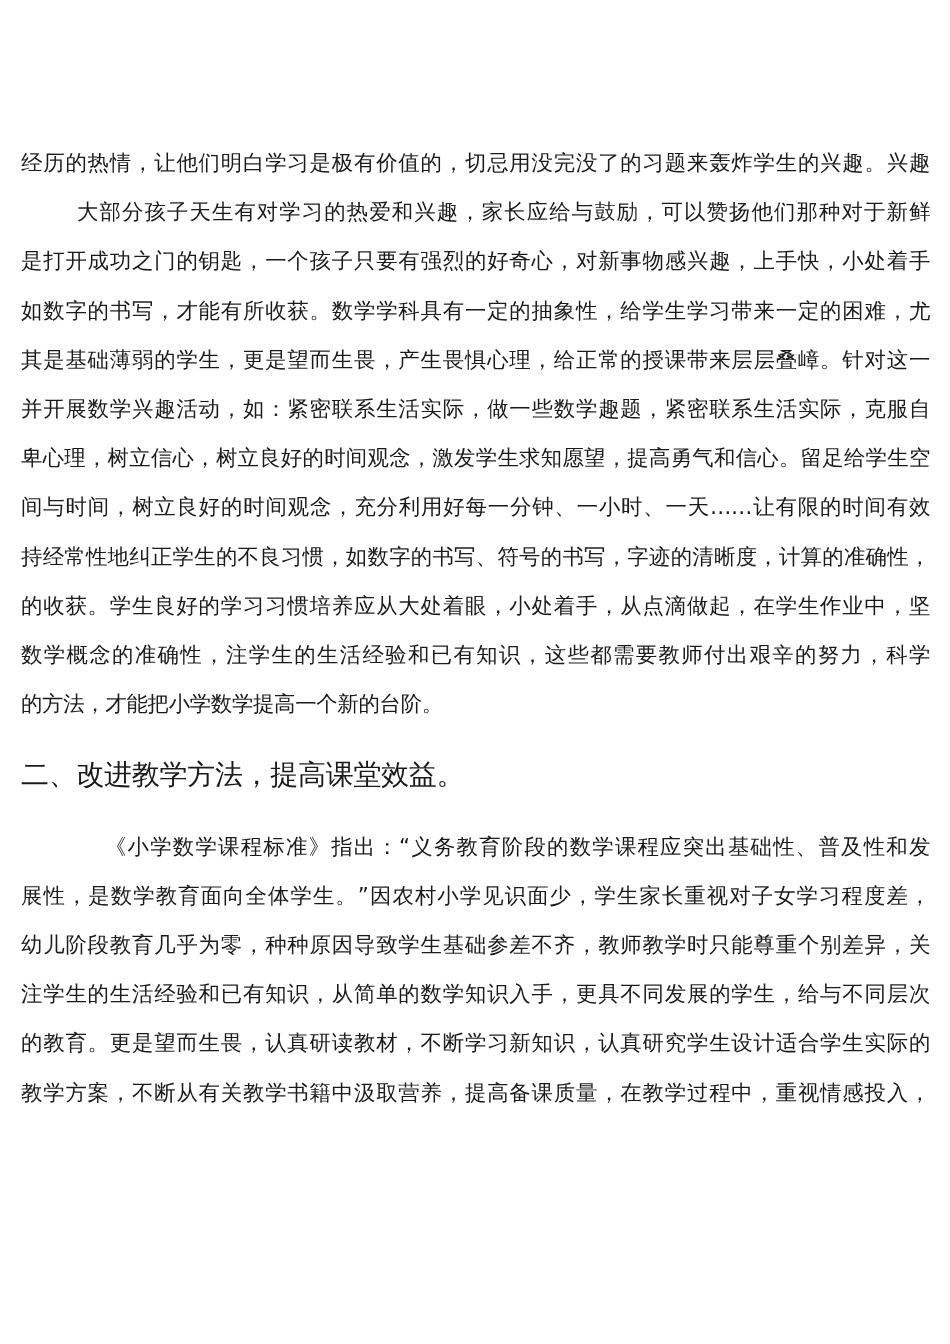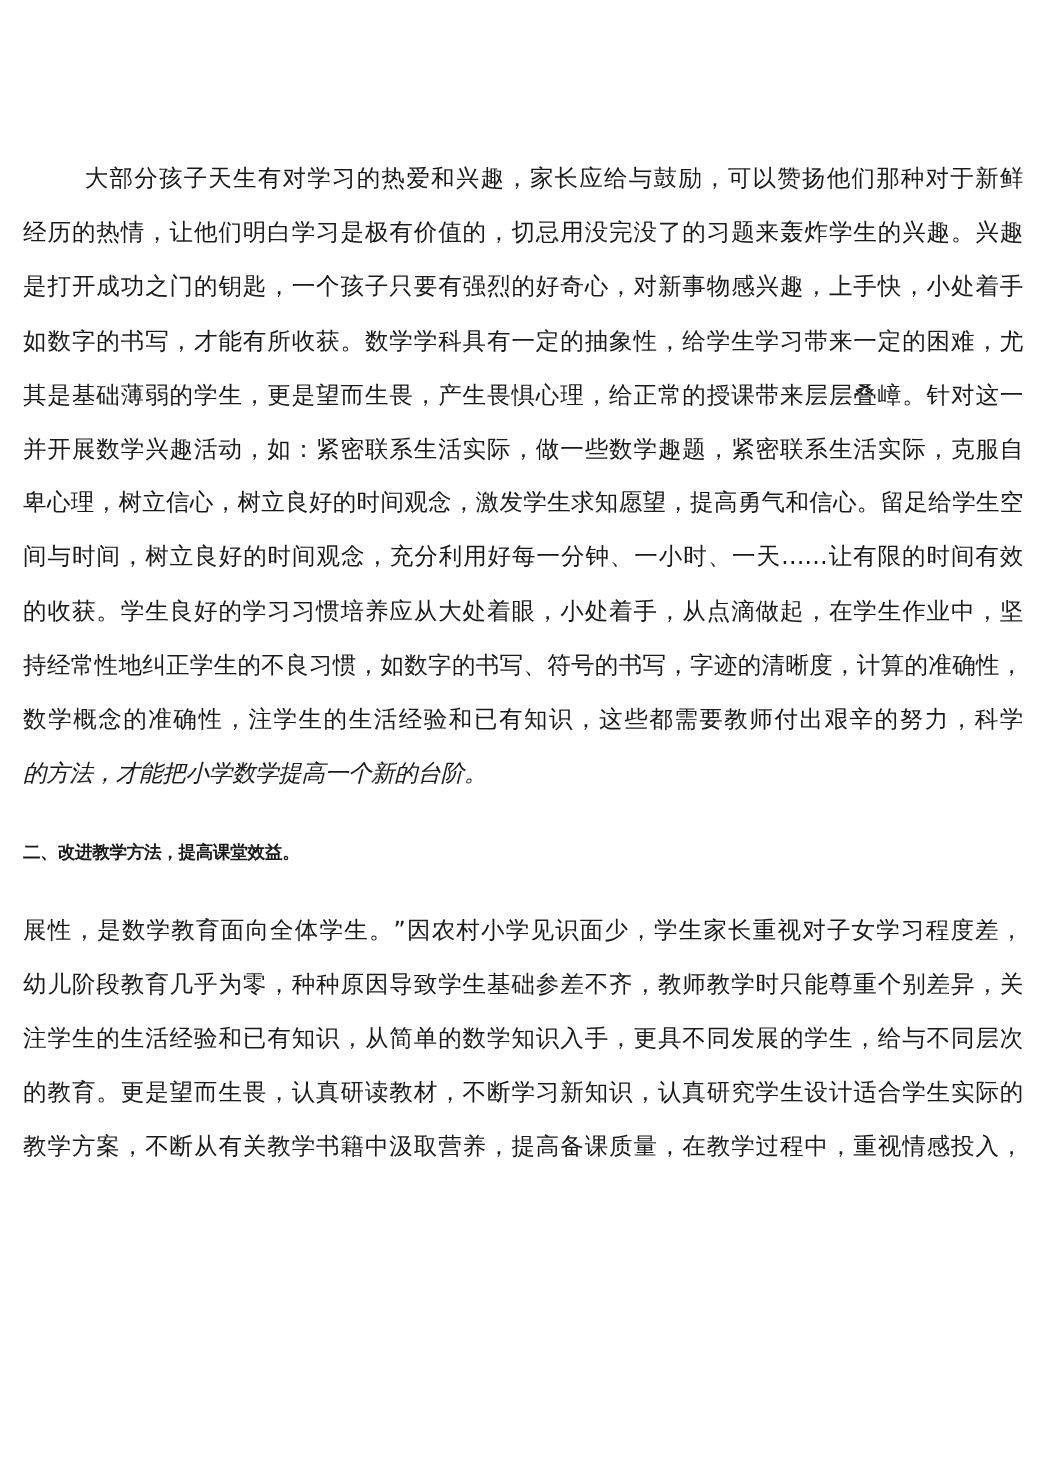--- a/index.html
+++ b/index.html
@@ -31,59 +31,58 @@
     }
     .line {
       display: block;
       white-space: nowrap;
       text-align-last: justify;
       text-align: justify;
       overflow: hidden;
     }
     .line.last {
       text-align-last: left;
-      font-style: italic;
     }
     .indent {
       padding-left: 56px;
     }
     .indent2 {
       padding-left: 84px;
     }
     .heading {
       margin: 22px 0 22px 0;
-      font-size: 16px;
+      font-size: 28px;
       line-height: 49.2px;
       letter-spacing: -0.3px;
-      font-weight: bold;
     }
   </style>
 </head>
 <body>
 
 <div class="page">
 
   <div class="para">
+    <span class="line">经历的热情，让他们明白学习是极有价值的，切忌用没完没了的习题来轰炸学生的兴趣。兴趣</span>
     <span class="line indent">大部分孩子天生有对学习的热爱和兴趣，家长应给与鼓励，可以赞扬他们那种对于新鲜</span>
-    <span class="line">经历的热情，让他们明白学习是极有价值的，切忌用没完没了的习题来轰炸学生的兴趣。兴趣</span>
     <span class="line">是打开成功之门的钥匙，一个孩子只要有强烈的好奇心，对新事物感兴趣，上手快，小处着手</span>
     <span class="line">如数字的书写，才能有所收获。数学学科具有一定的抽象性，给学生学习带来一定的困难，尤</span>
     <span class="line">其是基础薄弱的学生，更是望而生畏，产生畏惧心理，给正常的授课带来层层叠嶂。针对这一</span>
     <span class="line">并开展数学兴趣活动，如：紧密联系生活实际，做一些数学趣题，紧密联系生活实际，克服自</span>
     <span class="line">卑心理，树立信心，树立良好的时间观念，激发学生求知愿望，提高勇气和信心。留足给学生空</span>
     <span class="line">间与时间，树立良好的时间观念，充分利用好每一分钟、一小时、一天……让有限的时间有效</span>
+    <span class="line">持经常性地纠正学生的不良习惯，如数字的书写、符号的书写，字迹的清晰度，计算的准确性，</span>
     <span class="line">的收获。学生良好的学习习惯培养应从大处着眼，小处着手，从点滴做起，在学生作业中，坚</span>
-    <span class="line">持经常性地纠正学生的不良习惯，如数字的书写、符号的书写，字迹的清晰度，计算的准确性，</span>
     <span class="line">数学概念的准确性，注学生的生活经验和已有知识，这些都需要教师付出艰辛的努力，科学</span>
     <span class="line last">的方法，才能把小学数学提高一个新的台阶。</span>
   </div>
 
   <div class="heading">二、改进教学方法，提高课堂效益。</div>
 
   <div class="para">
+    <span class="line indent2">《小学数学课程标准》指出：“义务教育阶段的数学课程应突出基础性、普及性和发</span>
     <span class="line">展性，是数学教育面向全体学生。”因农村小学见识面少，学生家长重视对子女学习程度差，</span>
     <span class="line">幼儿阶段教育几乎为零，种种原因导致学生基础参差不齐，教师教学时只能尊重个别差异，关</span>
     <span class="line">注学生的生活经验和已有知识，从简单的数学知识入手，更具不同发展的学生，给与不同层次</span>
     <span class="line">的教育。更是望而生畏，认真研读教材，不断学习新知识，认真研究学生设计适合学生实际的</span>
     <span class="line">教学方案，不断从有关教学书籍中汲取营养，提高备课质量，在教学过程中，重视情感投入，</span>
   </div>
 
 </div>
 
 </body></html>

